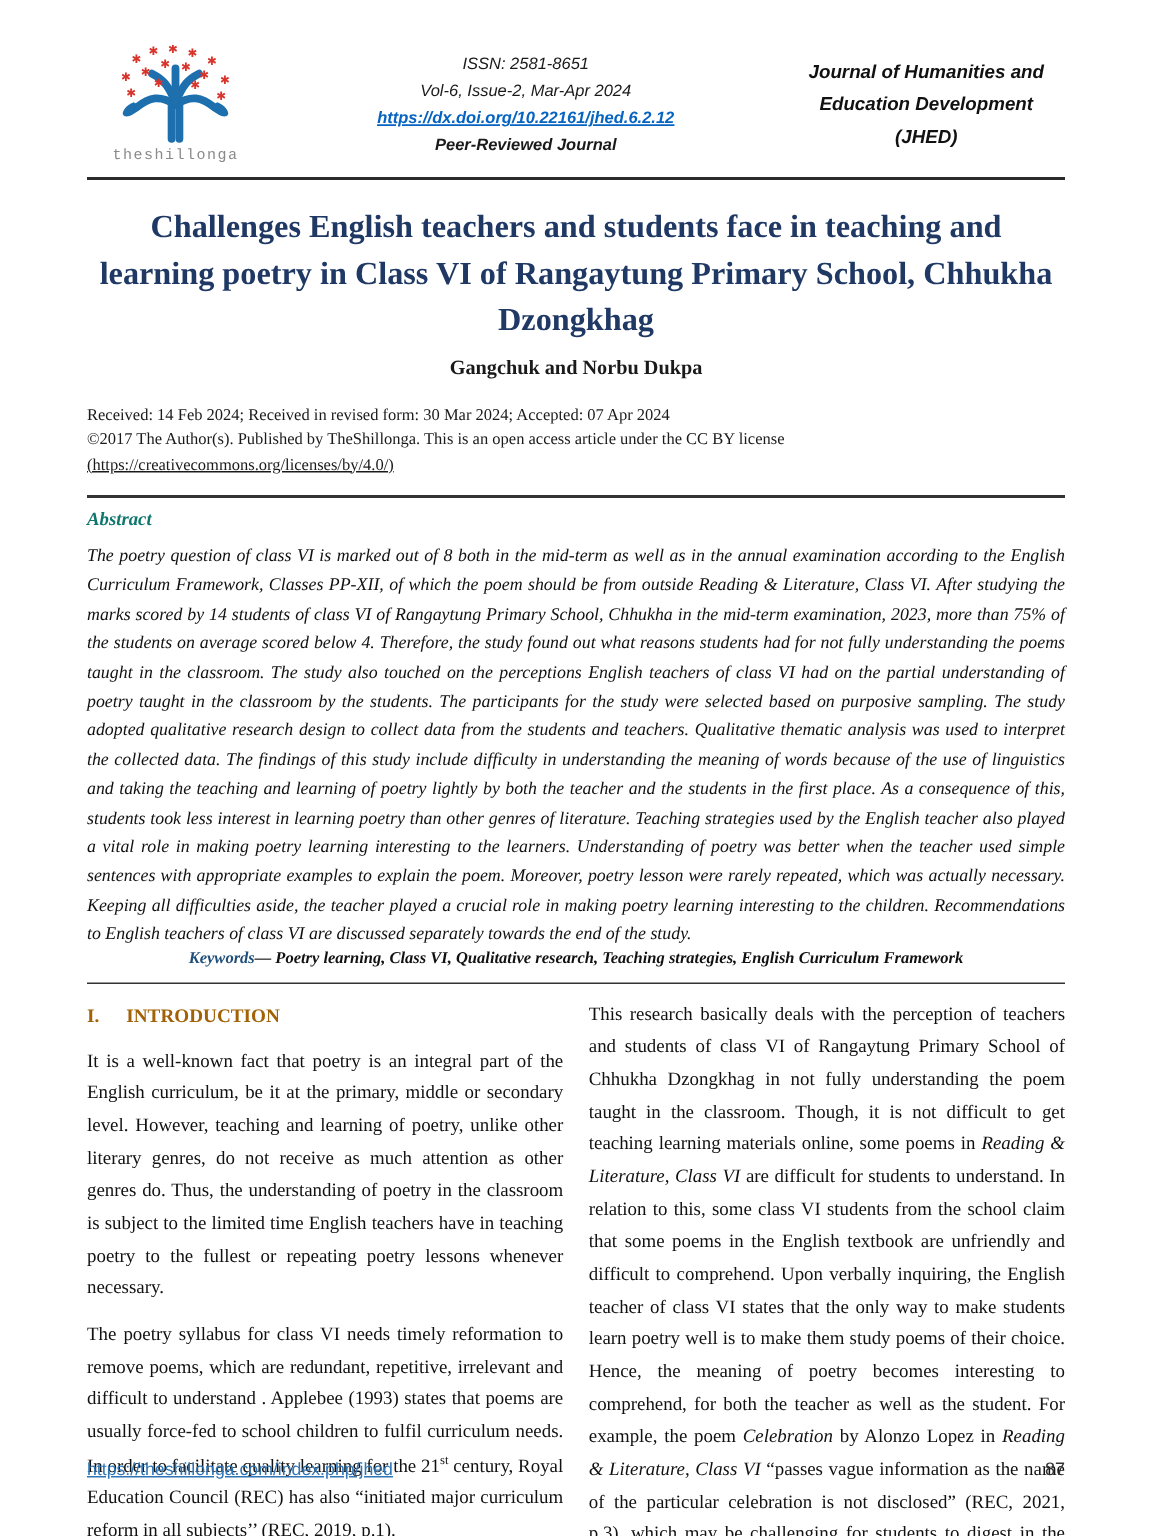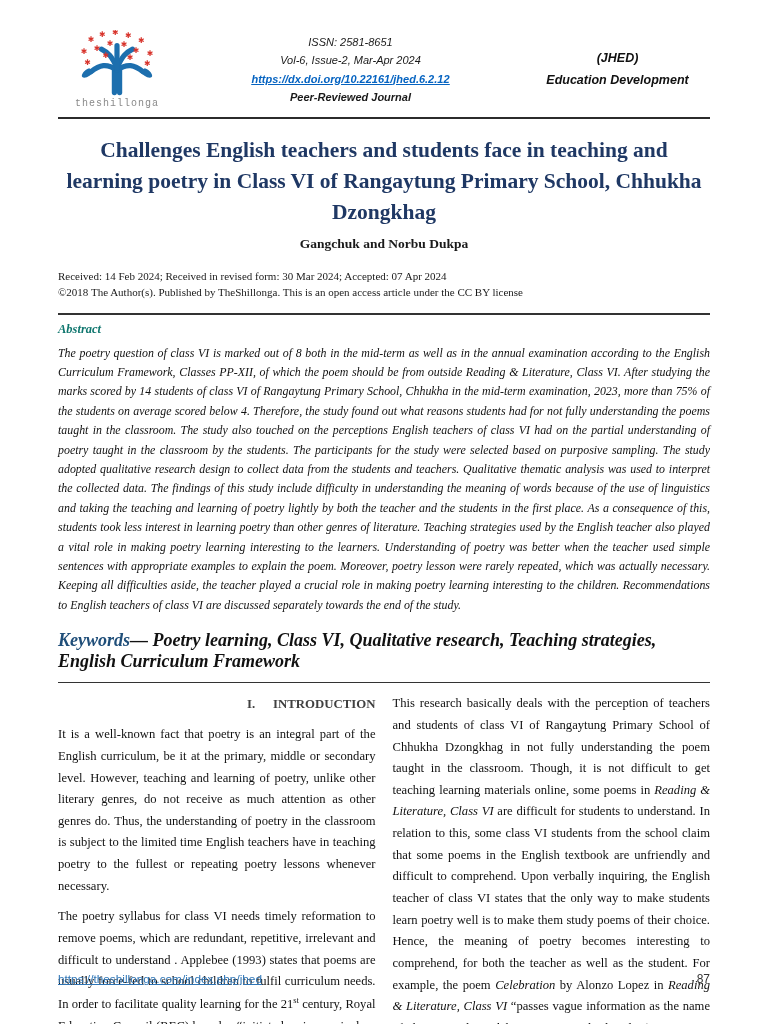--- a/index.html
+++ b/index.html
@@ -89,38 +89,39 @@
   }
   .abstract-body {
     margin-top: 7px;
     font-style: italic;
     font-size: 11.9px;
     line-height: 1.63;
     text-align: justify;
     color: #111;
   }
   .keywords {
-    margin-top: 15px;
+    margin-top: 0;
     font-style: italic; font-weight: bold;
-    font-size: 18px;
+    font-size: 11px;
     color: #111;
     margin-bottom: 10px;
+    text-align: center;
   }
   .keywords .kw-label { color: #1f4e79; }
 
   
   .columns {
     margin-top: 10px;
     display: flex;
     gap: 17px;
   }
   .col { flex: 1; font-size: 12.6px; line-height: 1.72; text-align: justify; color: #111; }
   .sec-heading {
-    text-align: right;
-    color: #404040;
+    text-align: left;
+    color: #a16207;
     font-weight: bold;
     font-size: 12.8px;
     margin-bottom: 9px;
   }
   .sec-heading .sec-num { margin-right: 18px; }
   .col p + p { margin-top: 9px; }
   .it { font-style: italic; }
   sup { font-size: 8.5px; }
 
   
@@ -186,31 +187,33 @@
     </div>
 
     <div class="head-center">
       <div>ISSN: 2581-8651</div>
       <div>Vol-6, Issue-2, Mar-Apr 2024</div>
       <div class="doi"><a href="#">https://dx.doi.org/10.22161/jhed.6.2.12</a></div>
       <div class="peer">Peer-Reviewed Journal</div>
     </div>
 
     <div class="head-right">
+      <div>Journal of Humanities and</div>
+      <div>Education Development</div>
       <div>(JHED)</div>
-      <div>Education Development</div>
     </div>
   </div>
 
   <h1 class="title">Challenges English teachers and students face in teaching and learning poetry in Class VI of Rangaytung Primary School, Chhukha Dzongkhag</h1>
   <div class="authors">Gangchuk and Norbu Dukpa</div>
 
   <div class="received">
     <div>Received: 14 Feb 2024; Received in revised form: 30 Mar 2024; Accepted: 07 Apr 2024</div>
-    <div>©2018 The Author(s). Published by TheShillonga. This is an open access article under the CC BY license</div>
+    <div>©2017 The Author(s). Published by TheShillonga. This is an open access article under the CC BY license</div>
+    <div><a href="#">(https://creativecommons.org/licenses/by/4.0/)</a></div>
   </div>
 
   <hr class="rule-thick">
 
   <div class="abstract-head">Abstract</div>
   <p class="abstract-body">The poetry question of class VI is marked out of 8 both in the mid-term as well as in the annual examination according to the English Curriculum Framework, Classes PP-XII, of which the poem should be from outside Reading &amp; Literature, Class VI. After studying the marks scored by 14 students of class VI of Rangaytung Primary School, Chhukha in the mid-term examination, 2023, more than 75% of the students on average scored below 4. Therefore, the study found out what reasons students had for not fully understanding the poems taught in the classroom. The study also touched on the perceptions English teachers of class VI had on the partial understanding of poetry taught in the classroom by the students. The participants for the study were selected based on purposive sampling. The study adopted qualitative research design to collect data from the students and teachers. Qualitative thematic analysis was used to interpret the collected data. The findings of this study include difficulty in understanding the meaning of words because of the use of linguistics and taking the teaching and learning of poetry lightly by both the teacher and the students in the first place. As a consequence of this, students took less interest in learning poetry than other genres of literature. Teaching strategies used by the English teacher also played a vital role in making poetry learning interesting to the learners. Understanding of poetry was better when the teacher used simple sentences with appropriate examples to explain the poem. Moreover, poetry lesson were rarely repeated, which was actually necessary. Keeping all difficulties aside, the teacher played a crucial role in making poetry learning interesting to the children. Recommendations to English teachers of class VI are discussed separately towards the end of the study.</p>
 
   <p class="keywords">
     <span class="kw-label">Keywords</span><span>— Poetry learning, Class VI, Qualitative research, Teaching strategies, English Curriculum Framework</span>
   </p>

